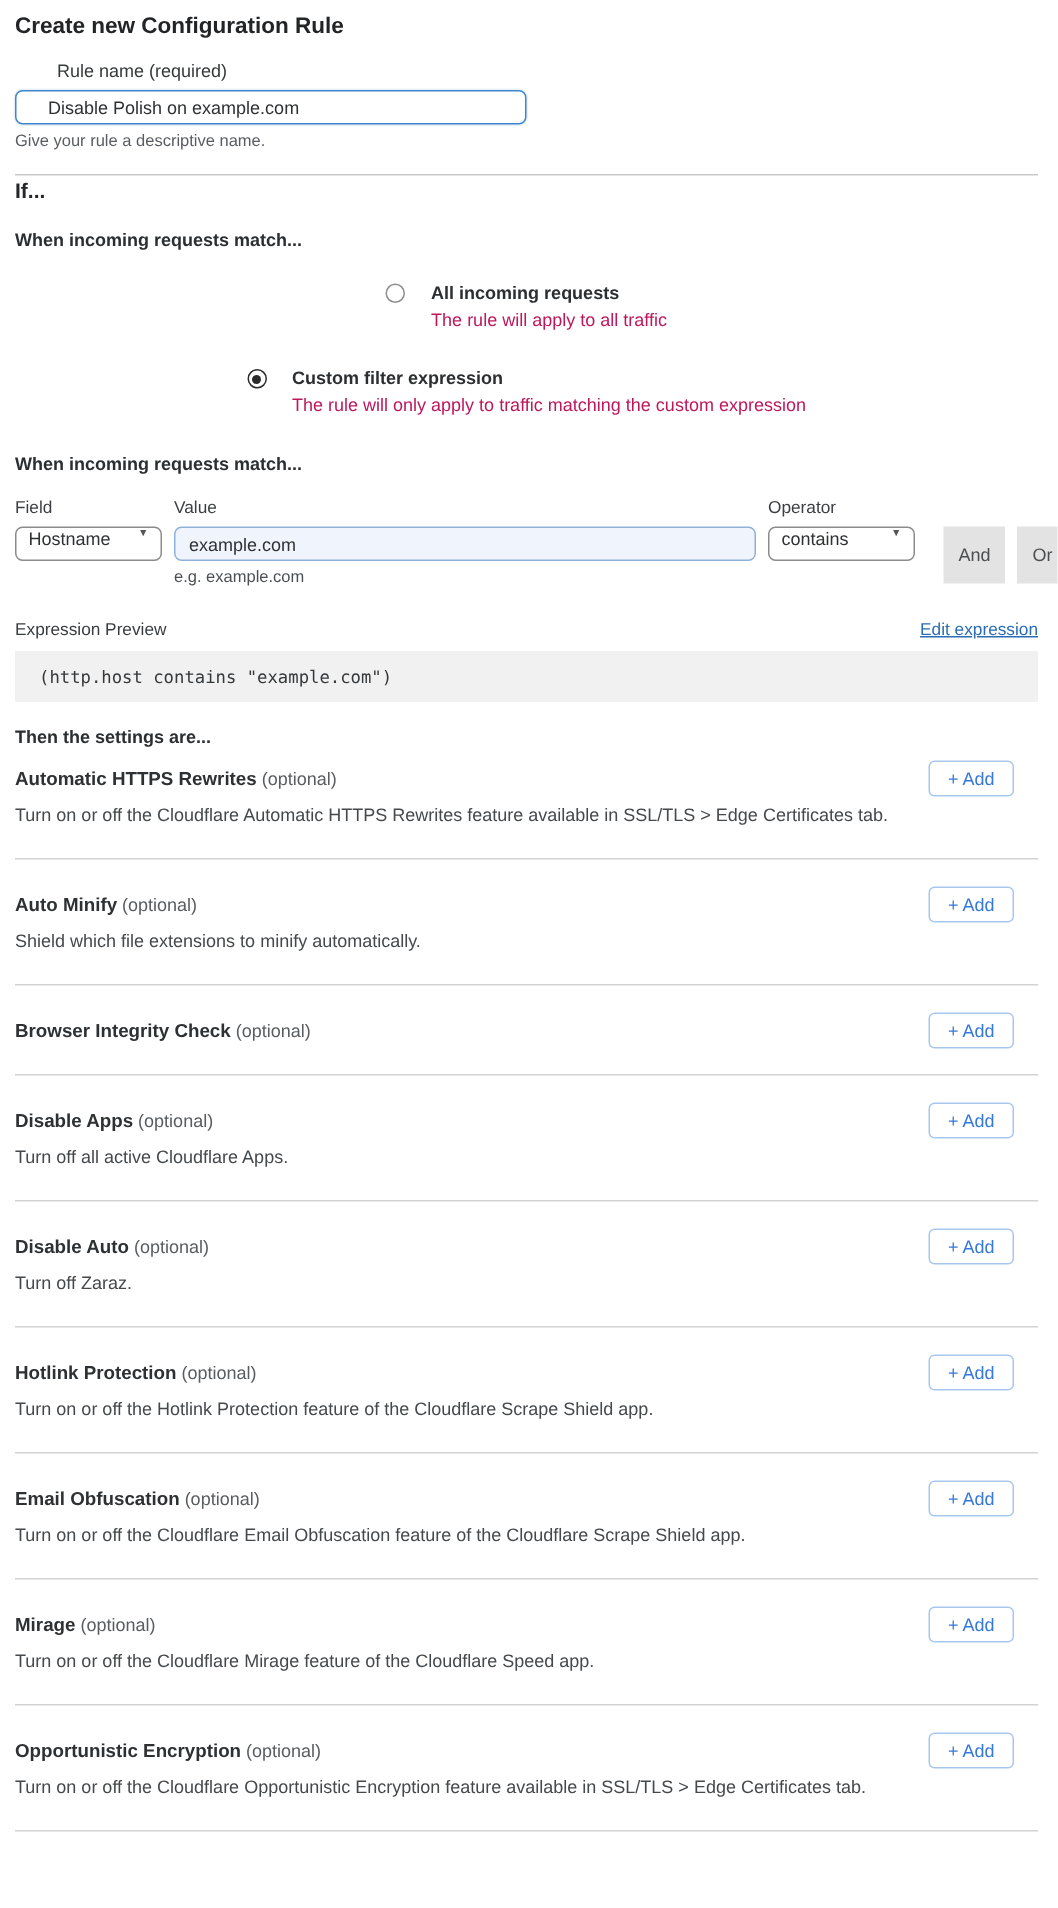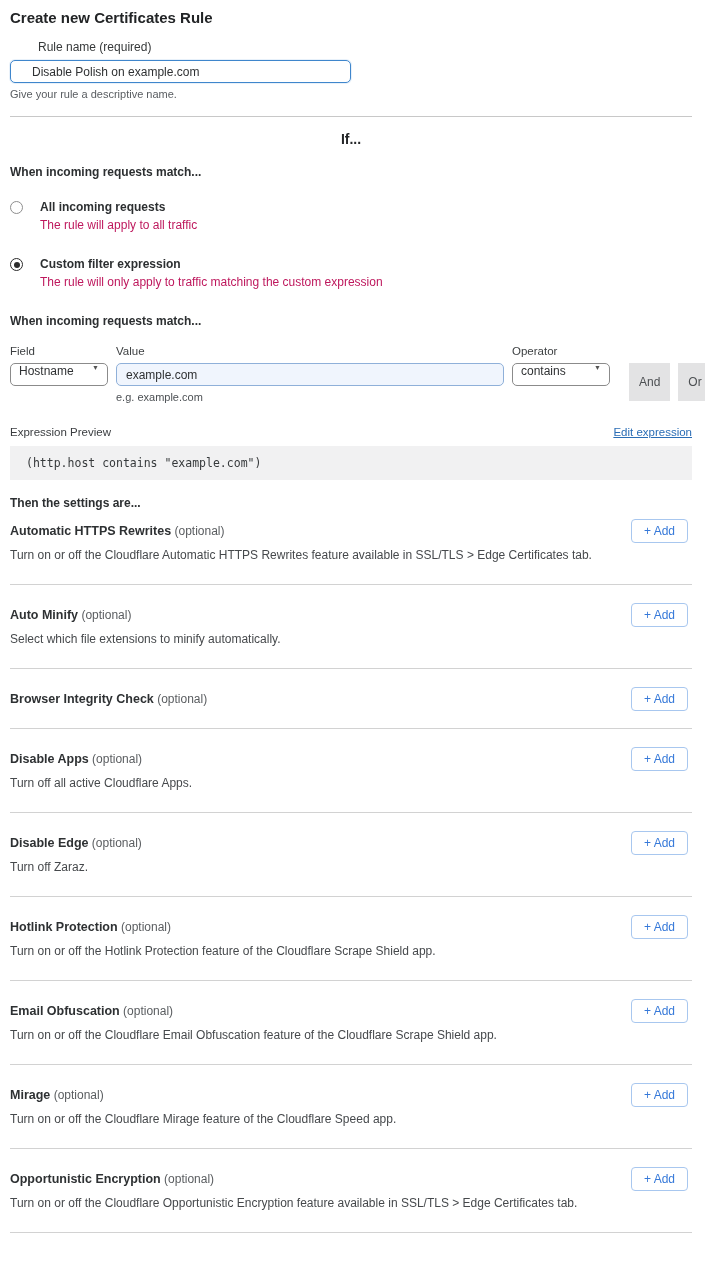--- a/index.html
+++ b/index.html
@@ -18,25 +18,25 @@
     display: block; margin-top: 6px; width: 341px; height: 23px;
     border: 1.5px solid #3f86cc; border-radius: 5px; outline: none;
     padding: 0 21px; font-size: 12px; color: #2f3133;
     font-family: "Liberation Sans", sans-serif;
     box-shadow: 0 0 0 1px rgba(100,160,220,0.15);
   }
   .helper-text { font-size: 11px; color: #595d61; margin-top: 5px; }
 
   .divider { border: none; border-top: 1px solid #c8c8c8; margin-top: 16px; }
 
-  .if-heading { font-size: 14px; font-weight: 700; color: #242628; margin-top: 14px; text-align: center; }
+  .if-heading { font-size: 14px; font-weight: 700; color: #242628; margin-top: 2px; }
   .match-heading { font-size: 12px; font-weight: 700; color: #2c2f31; margin-top: 18px; }
 
   .radio-group { margin-top: 21px; }
-  .radio-option { display: flex; margin-bottom: 25px; cursor: default; }
+  .radio-option { display: flex; margin-bottom: 25px; cursor: default; justify-content: center; }
   .radio {
     flex: 0 0 auto; width: 13px; height: 13px; border-radius: 50%;
     border: 1px solid #8e8e8e; margin-top: 1px; position: relative; background: #fff;
   }
   .radio.selected { border-color: #2b2b2b; }
   .radio.selected::after {
     content: ""; position: absolute; left: 2.5px; top: 2.5px;
     width: 6px; height: 6px; border-radius: 50%; background: #2b2b2b;
   }
   .radio-texts { margin-left: 17px; }
@@ -81,35 +81,35 @@
   .then-heading { font-size: 12px; font-weight: 700; color: #2c2f31; margin-top: 16px; }
 
   .setting-row {
     position: relative; padding: 23px 0 22px; border-bottom: 1px solid #d2d2d2;
   }
   .setting-row:first-child { padding-top: 14px; }
   .setting-title { font-size: 12.5px; font-weight: 700; color: #2e3133; }
   .setting-title .optional { font-weight: 400; font-size: 12px; color: #5a5d60; }
   .setting-desc { font-size: 12px; color: #46494c; margin-top: 10px; }
   .add-btn {
-    position: absolute; right: 4px; top: 18px;
+    position: absolute; right: 16px; top: 18px;
     background: #ffffff; border: 1px solid #a8c7ef; border-radius: 4px;
     color: #3679d9; font-size: 12px; padding: 4px 12px; cursor: pointer;
     font-family: "Liberation Sans", sans-serif;
   }
   .setting-row:first-child .add-btn { top: 9px; }
 
   .polish-row { padding-top: 23px; }
 </style>
 </head>
 <body>
 
 <div class="page">
 
-  <div class="page-title">Create new Certificates Rule</div>
+  <div class="page-title">Create new Configuration Rule</div>
 
   <label class="field-label">Rule name (required)</label>
   <input class="rule-name-input" type="text" value="Disable Polish on example.com" style="">
   <div class="helper-text">Give your rule a descriptive name.</div>
 
   <hr class="divider">
 
   <div class="if-heading">If...</div>
   <div class="match-heading">When incoming requests match...</div>
 
@@ -167,34 +167,34 @@
   <div class="then-heading">Then the settings are...</div>
 
   <div id="settings-list">
       <div class="setting-row">
         <div class="setting-title"><span>Automatic HTTPS Rewrites</span><span class="optional"> (optional)</span></div>
         <div class="setting-desc">Turn on or off the Cloudflare Automatic HTTPS Rewrites feature available in SSL/TLS &gt; Edge Certificates tab.</div>
         <button class="add-btn">+ Add</button>
       </div>
       <div class="setting-row">
         <div class="setting-title"><span>Auto Minify</span><span class="optional"> (optional)</span></div>
-        <div class="setting-desc">Select which file extensions to minify automatically.</div>
+        <div class="setting-desc">Shield which file extensions to minify automatically.</div>
         <button class="add-btn">+ Add</button>
       </div>
       <div class="setting-row">
         <div class="setting-title"><span>Browser Integrity Check</span><span class="optional"> (optional)</span></div>
         <button class="add-btn">+ Add</button>
       </div>
       <div class="setting-row">
         <div class="setting-title"><span>Disable Apps</span><span class="optional"> (optional)</span></div>
         <div class="setting-desc">Turn off all active Cloudflare Apps.</div>
         <button class="add-btn">+ Add</button>
       </div>
       <div class="setting-row">
-        <div class="setting-title"><span>Disable Edge</span><span class="optional"> (optional)</span></div>
+        <div class="setting-title"><span>Disable Auto</span><span class="optional"> (optional)</span></div>
         <div class="setting-desc">Turn off Zaraz.</div>
         <button class="add-btn">+ Add</button>
       </div>
       <div class="setting-row">
         <div class="setting-title"><span>Hotlink Protection</span><span class="optional"> (optional)</span></div>
         <div class="setting-desc">Turn on or off the Hotlink Protection feature of the Cloudflare Scrape Shield app.</div>
         <button class="add-btn">+ Add</button>
       </div>
       <div class="setting-row">
         <div class="setting-title"><span>Email Obfuscation</span><span class="optional"> (optional)</span></div>

